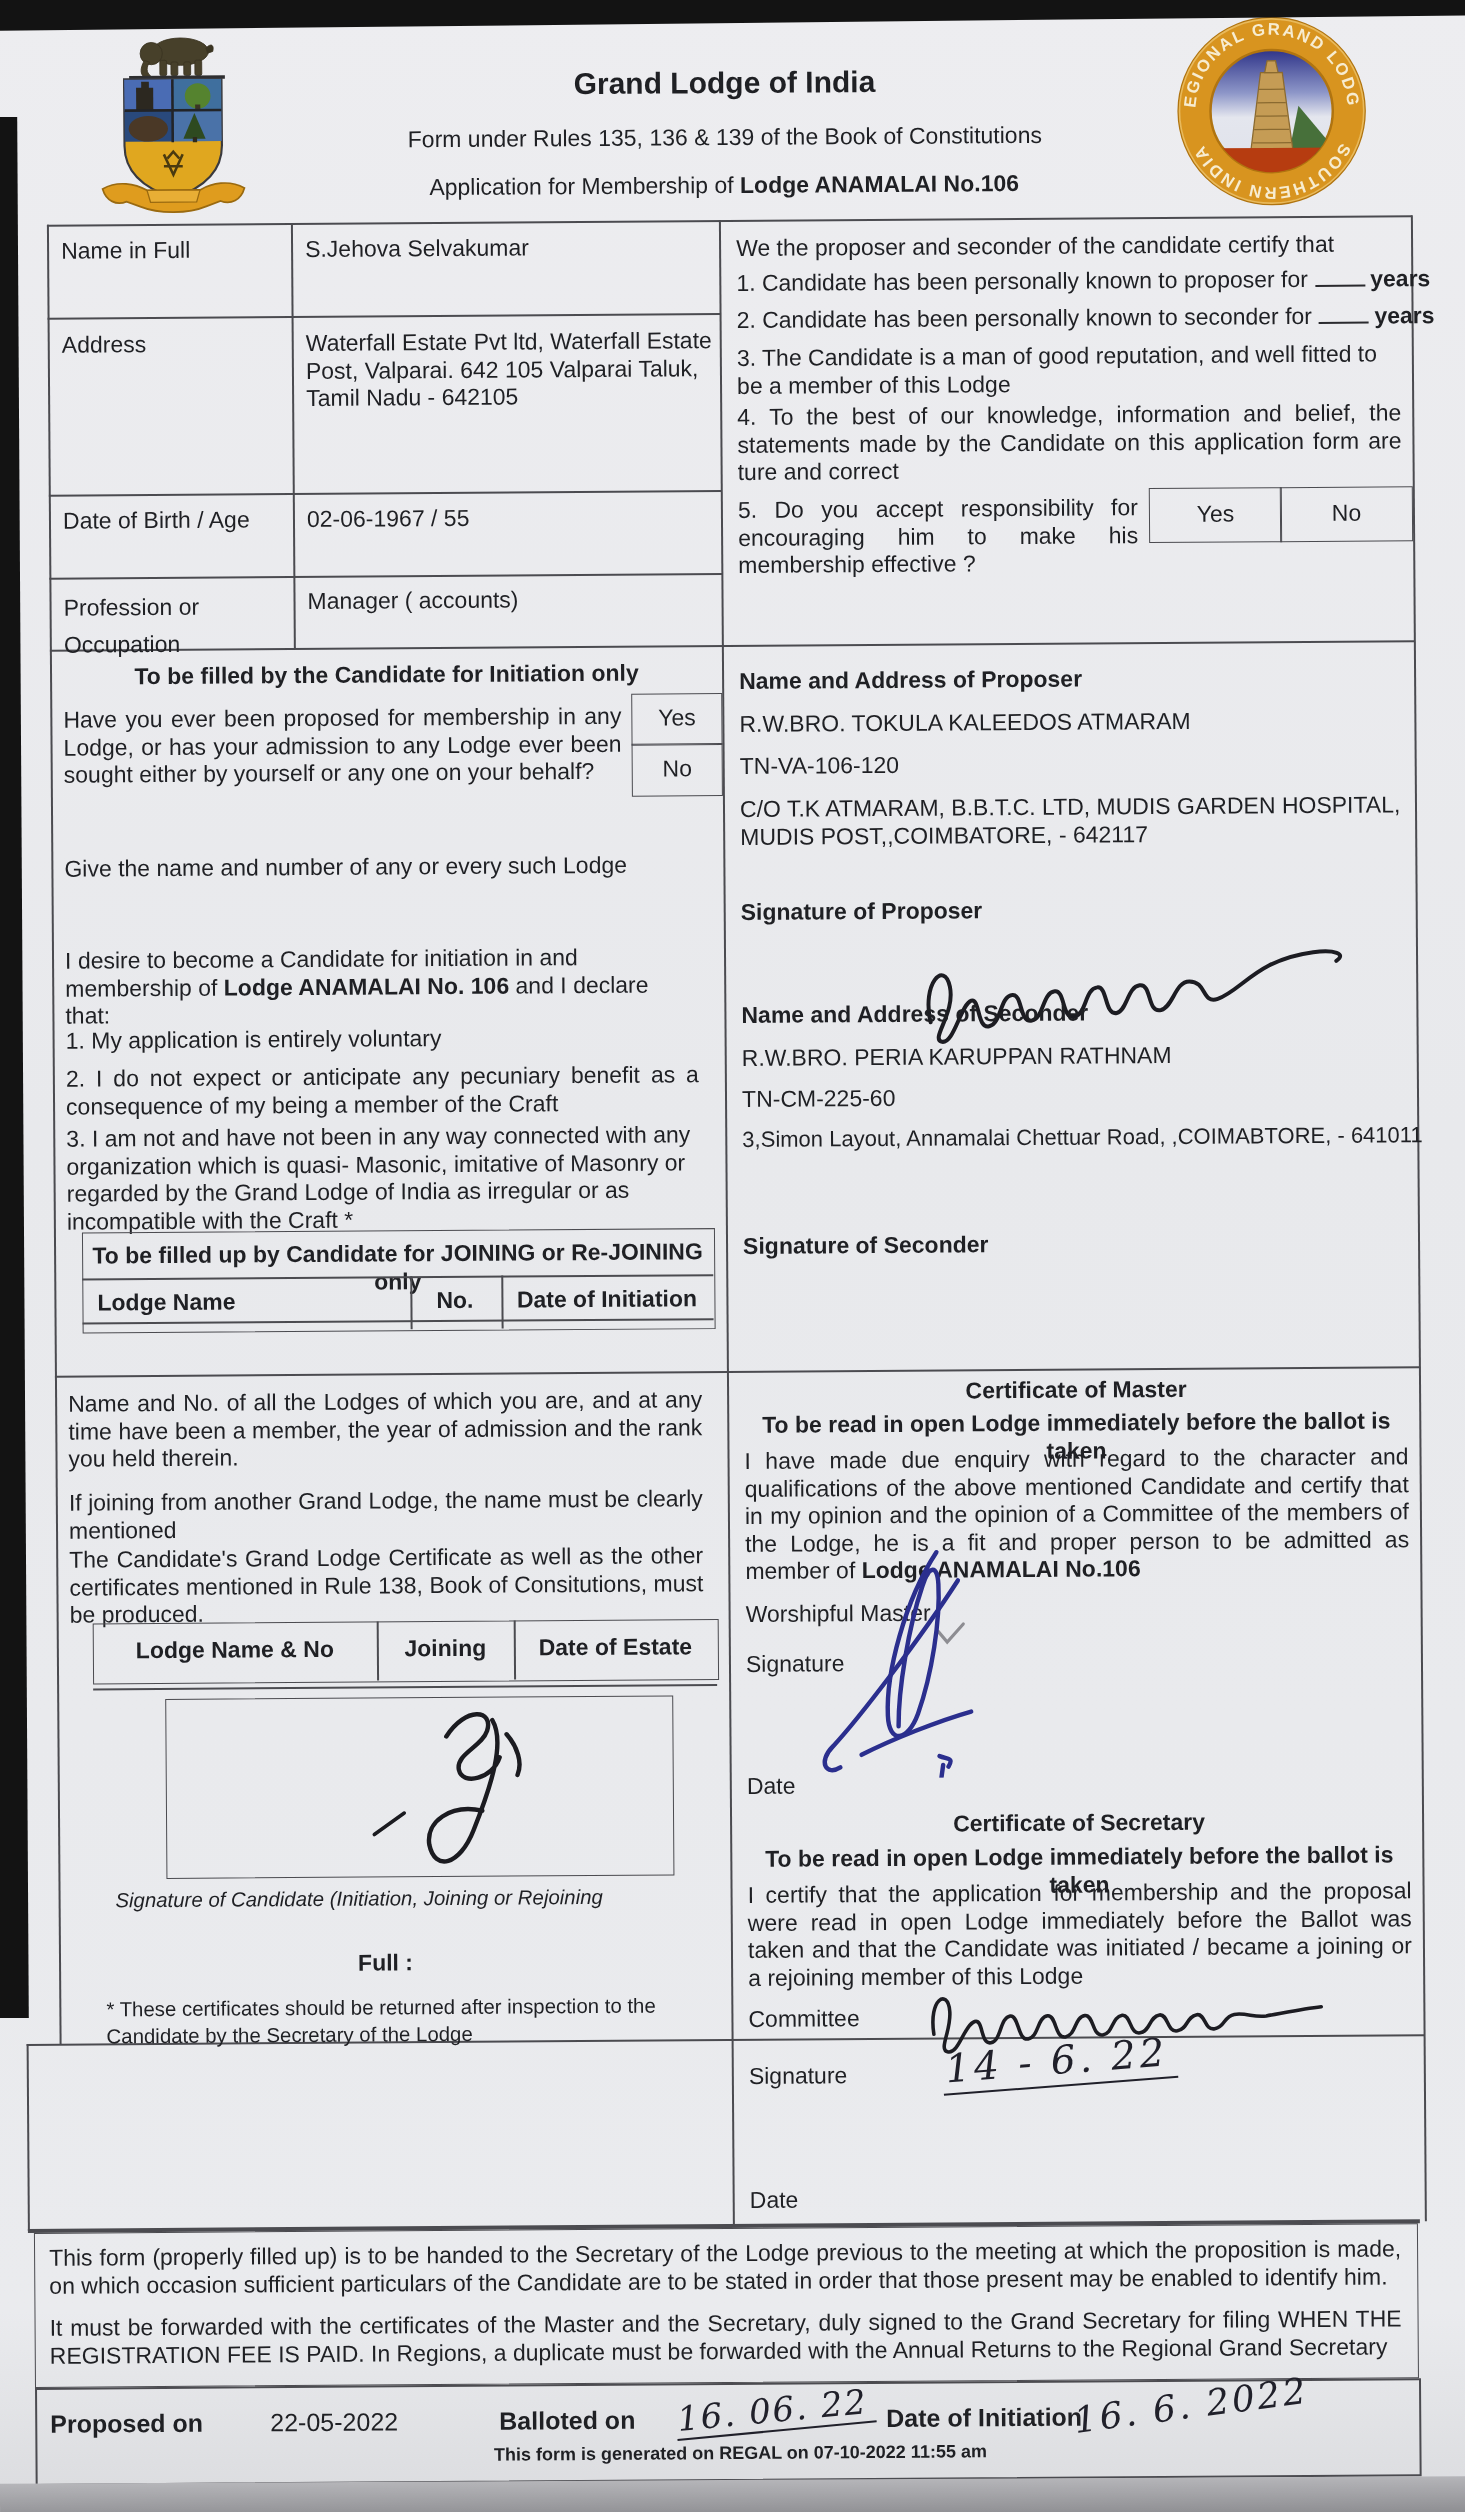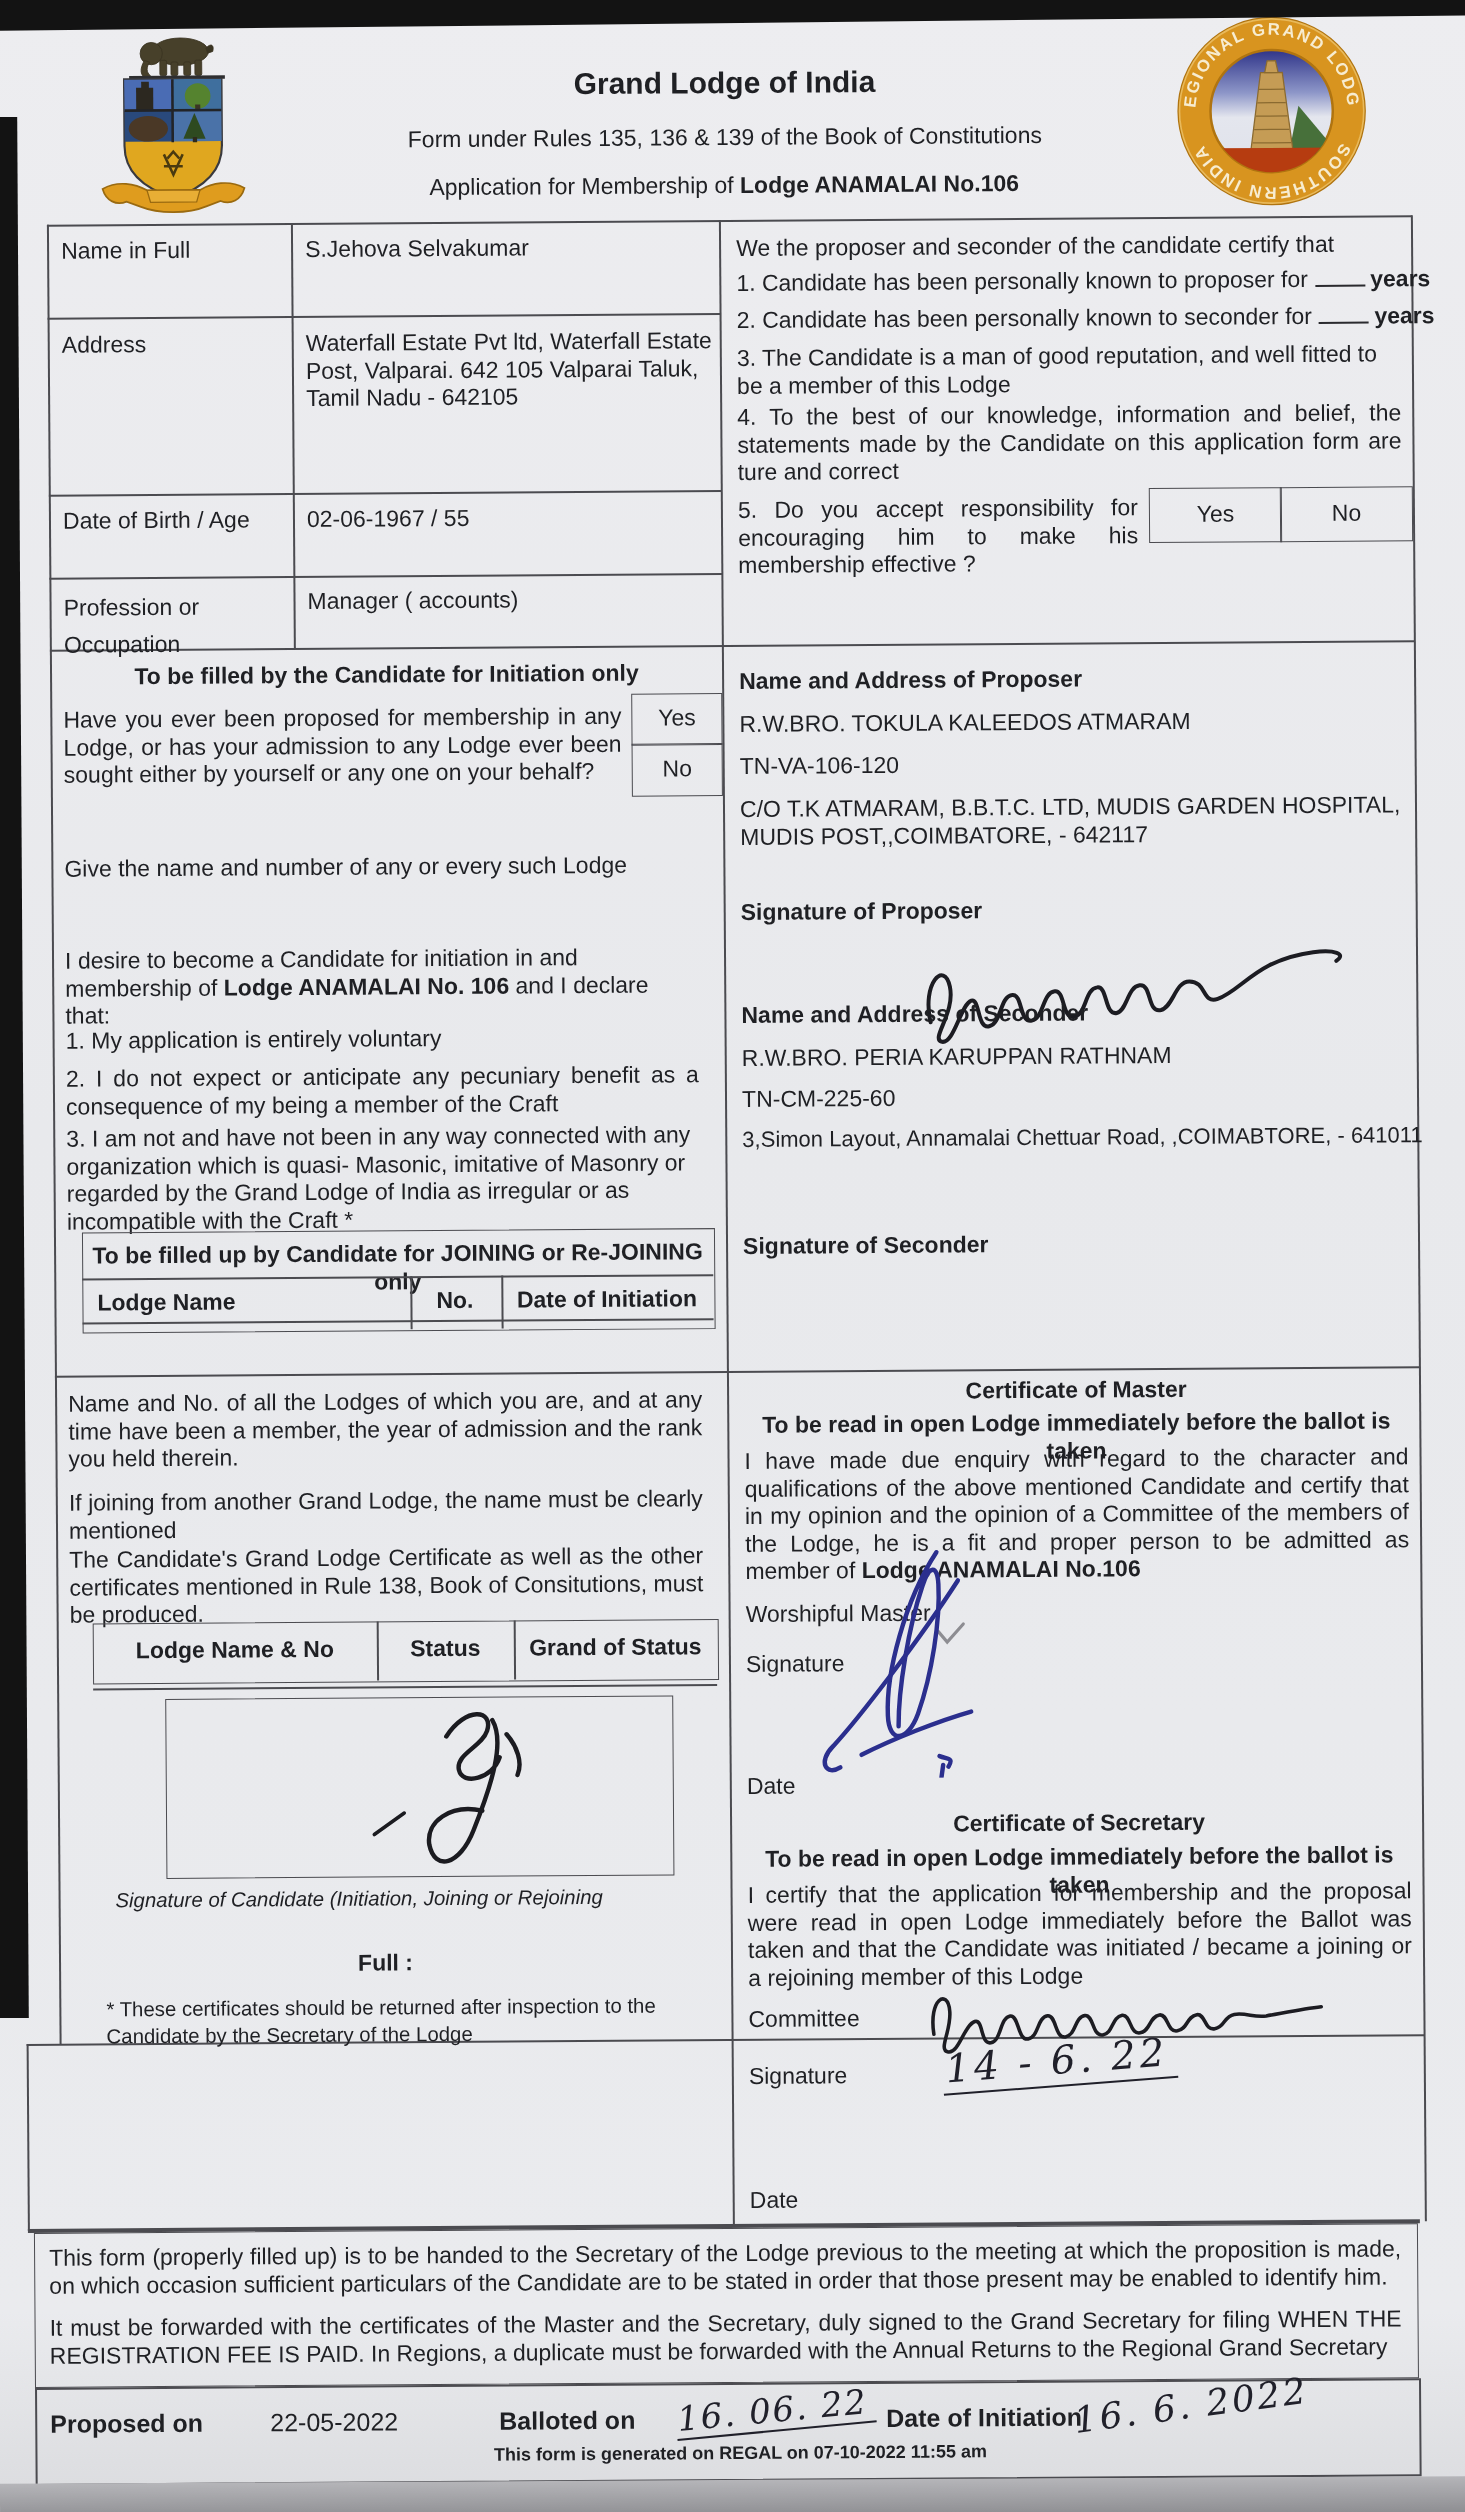--- a/index.html
+++ b/index.html
@@ -202,22 +202,22 @@
   <div class="abs t" style="left:744px;top:1045px;width:664px;">R.W.BRO. PERIA KARUPPAN RATHNAM</div>
   <div class="abs t" style="left:744px;top:1086px;width:664px;">TN-CM-225-60</div>
   <div class="abs t" style="left:744px;top:1126px;width:672px;font-size:22px;white-space:nowrap;">3,Simon Layout, Annamalai Chettuar Road, ,COIMABTORE, - 641011</div>
   <div class="abs t b" style="left:744px;top:1233px;width:664px;">Signature of Seconder</div>
 
   <div class="abs t j" style="left:68px;top:1386px;width:634px;">Name and No. of all the Lodges of which you are, and at any time have been a member, the year of admission and the rank you held therein.</div>
   <div class="abs t j" style="left:68px;top:1485px;width:634px;">If joining from another Grand Lodge, the name must be clearly mentioned</div>
   <div class="abs t j" style="left:68px;top:1542px;width:634px;">The Candidate's Grand Lodge Certificate as well as the other certificates mentioned in Rule 138, Book of Consitutions, must be produced.</div>
   <div class="abs cellbox" style="left:91px;top:1619px;width:624px;height:59px;"></div>
   <div class="abs t b c" style="left:91px;top:1633px;width:284px;">Lodge Name &amp; No</div>
-  <div class="abs t b c" style="left:375px;top:1633px;width:137px;">Status</div>
-  <div class="abs t b c" style="left:512px;top:1633px;width:203px;">Grand of Status</div>
+  <div class="abs t b c" style="left:375px;top:1633px;width:137px;">Joining</div>
+  <div class="abs t b c" style="left:512px;top:1633px;width:203px;">Date of Estate</div>
   <div class="abs line" style="left:375px;top:1619px;width:1.8px;height:59px;"></div>
   <div class="abs line" style="left:512px;top:1619px;width:1.8px;height:59px;"></div>
   <div class="abs line" style="left:91px;top:1684px;width:624px;height:1.8px;"></div>
 
   <div class="abs cellbox" style="left:163px;top:1695px;width:506px;height:178px;border-width:1.8px;"></div>
   <div class="abs" style="left:355px;top:1699px;width:222px;height:172px;">
     <svg width="222" height="172" viewBox="0 0 250 194">
       <path d="M100,40 C122,6 154,10 146,34 C140,52 110,60 114,78 C118,96 152,88 160,64 M152,22 C166,46 152,92 130,146 C114,186 86,192 80,162 C76,136 104,116 140,124 M168,38 C180,52 186,70 180,84" fill="none" stroke="#1b1b20" stroke-width="5" stroke-linecap="round"></path>
       <path d="M18,150 L52,126" fill="none" stroke="#1b1b20" stroke-width="4" stroke-linecap="round"></path>
     </svg>

